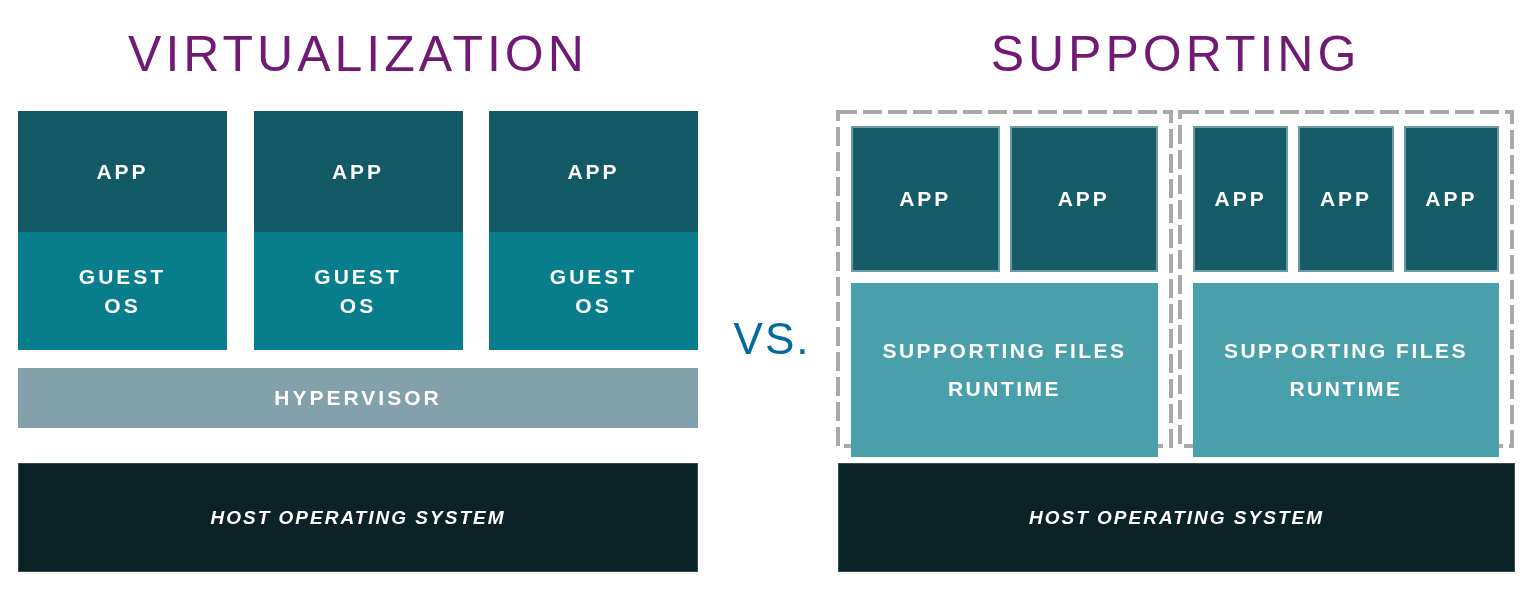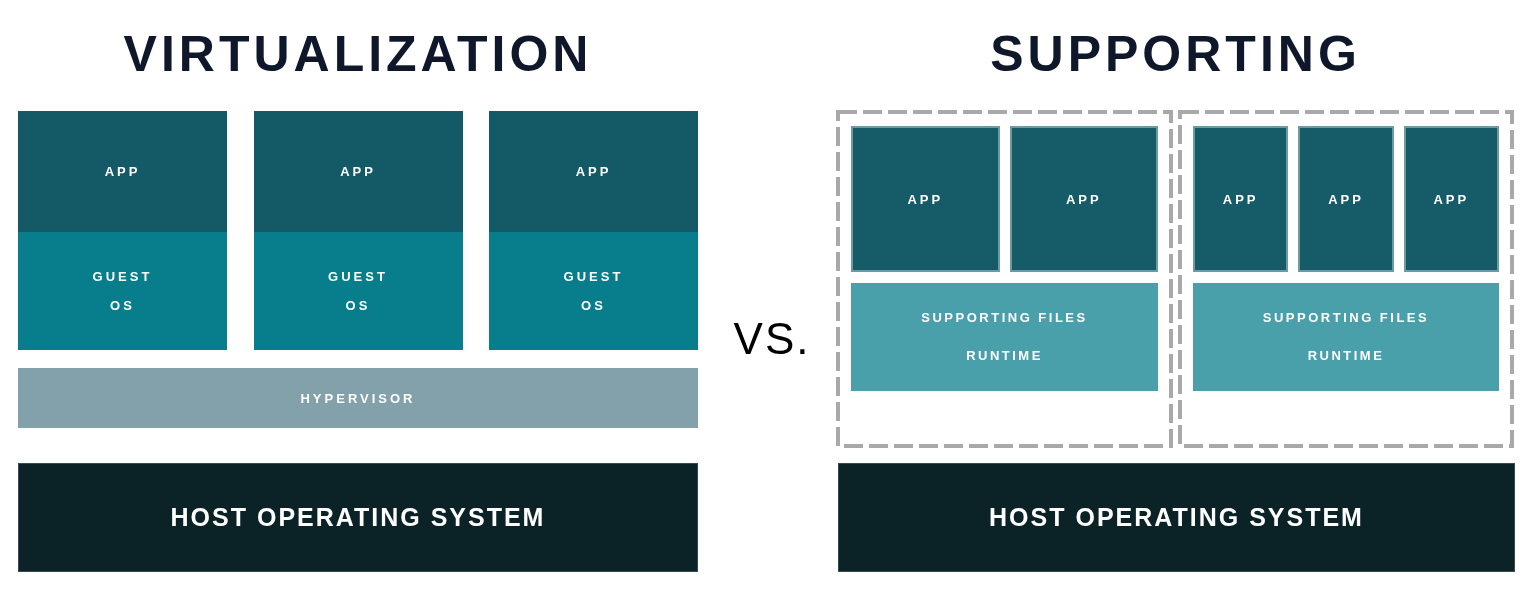--- a/index.html
+++ b/index.html
@@ -17,46 +17,46 @@
   }
 
   
   .big-title {
     position: absolute;
     top: 26px;
     height: 56px;
     line-height: 56px;
     text-align: center;
     font-size: 50px;
-    font-weight: 700;
+    font-weight: 400;
     letter-spacing: 4px;
-    color: #0f172a;
+    color: #701a75;
     white-space: nowrap;
   }
   #title-left  { left: 18px;  width: 680px; }
   #title-right { left: 836px; width: 679px; }
 
   .vs {
     position: absolute;
     left: 722px;
     top: 314px;
     width: 100px;
     text-align: center;
     font-size: 44px;
     font-weight: 300;
     letter-spacing: 2px;
-    color: #000000;
+    color: #0369a1;
   }
 
   
   .lbl {
     color: #ffffff;
     font-weight: bold;
     letter-spacing: 3px;
-    font-size: 13px;
+    font-size: 21px;
     text-align: center;
     white-space: pre-line;
   }
 
   
   .vm-row {
     position: absolute;
     left: 18px;
     top: 111px;
     width: 680px;
@@ -101,21 +101,21 @@
     height: 109px;
     background: #0b2226;
     border: 1px solid #344d51;
     box-sizing: border-box;
     display: flex;
     align-items: center;
     justify-content: center;
   }
   #host-left  { left: 18px;  top: 463px; width: 680px; }
   #host-right { left: 838px; top: 463px; width: 677px; }
-  .host-bar .lbl { font-size: 25px; letter-spacing: 2px; }
+  .host-bar .lbl { font-size: 19px; letter-spacing: 2px; font-style: italic; }
 
   
   .cgroup {
     position: absolute;
     top: 110px;
     height: 338px;
     box-sizing: border-box;
   }
   #cgroup-0 { left: 836px;  width: 337px; }
   #cgroup-1 { left: 1178px; width: 336px; }
@@ -139,21 +139,21 @@
     box-sizing: border-box;
     display: flex;
     align-items: center;
     justify-content: center;
   }
   .supporting {
     position: absolute;
     left: 15px;
     right: 15px;
     top: 173px;
-    height: 108px;
+    height: 174px;
     background: #49a0ab;
     display: flex;
     align-items: center;
     justify-content: center;
     line-height: 38px;
   }
   .supporting .lbl { letter-spacing: 2.5px; }
 </style>
 </head>
 <body>

